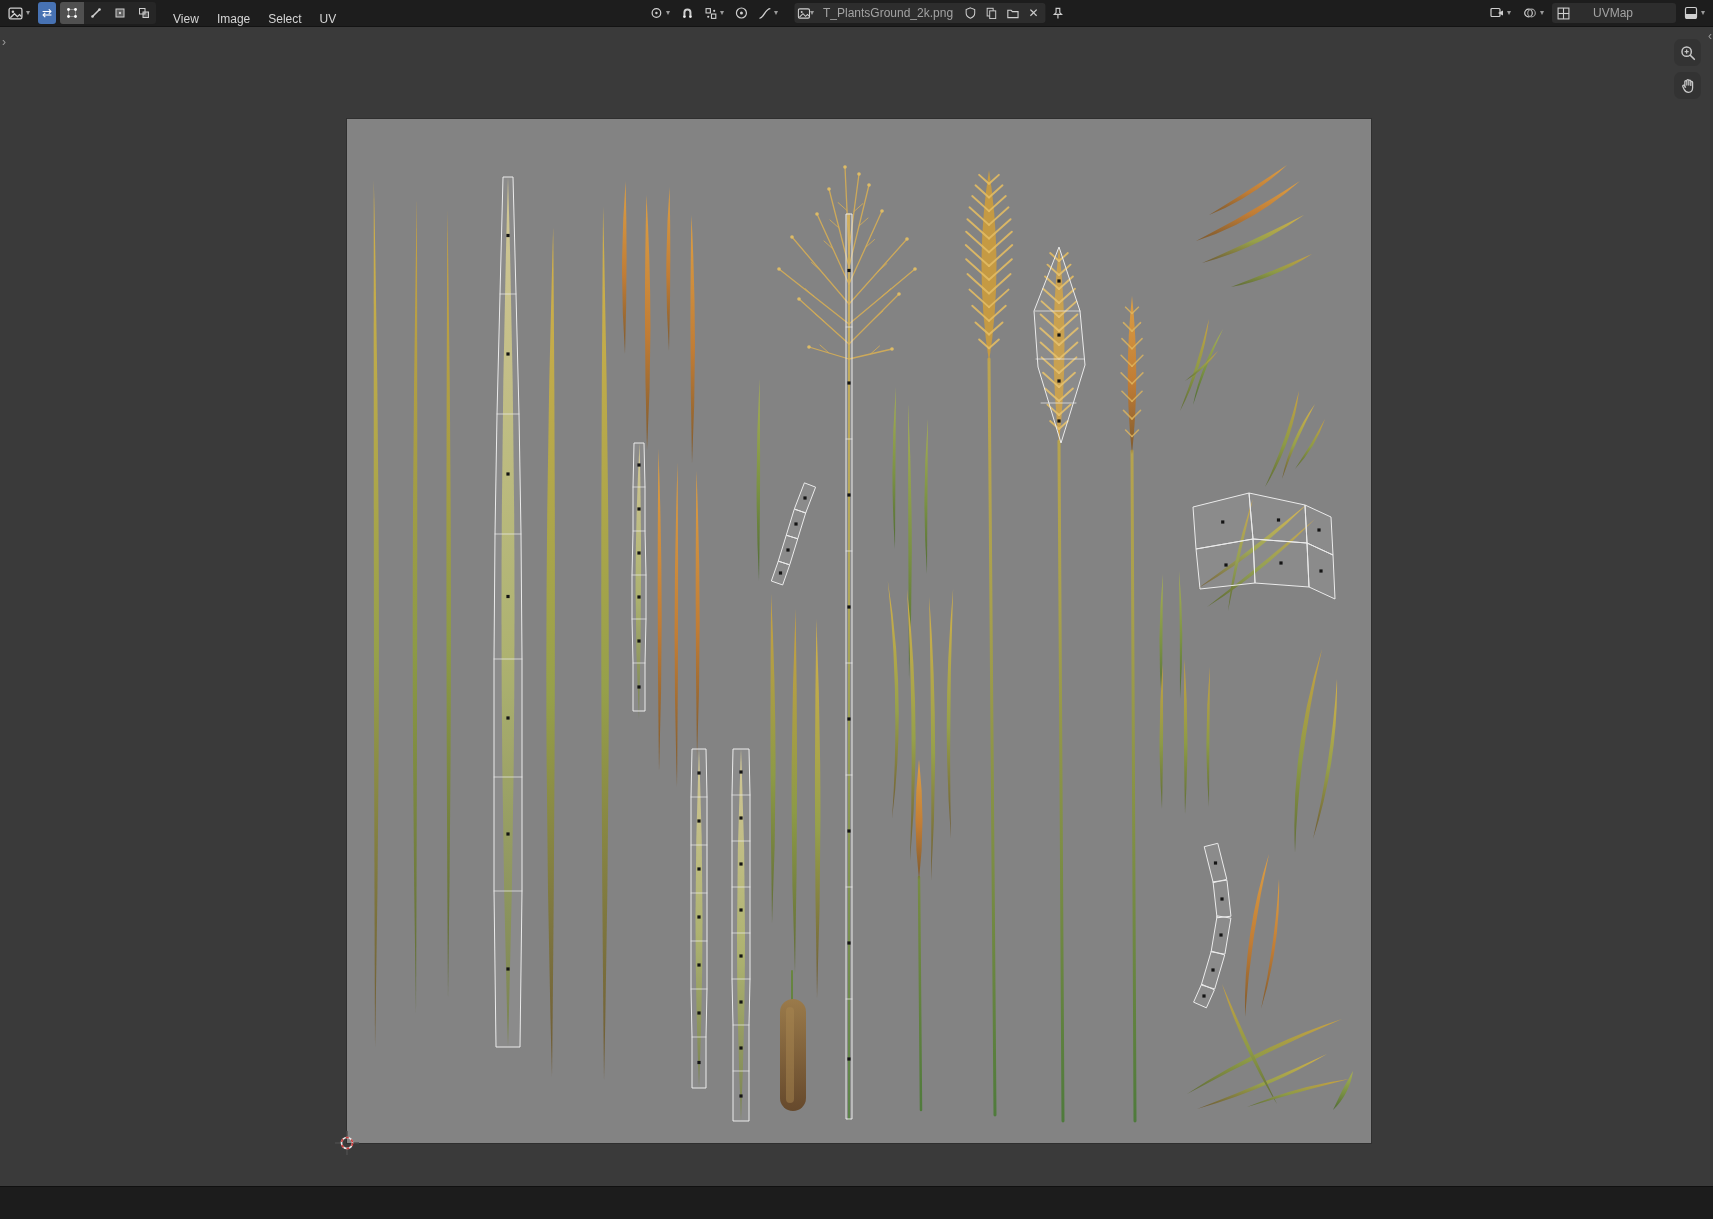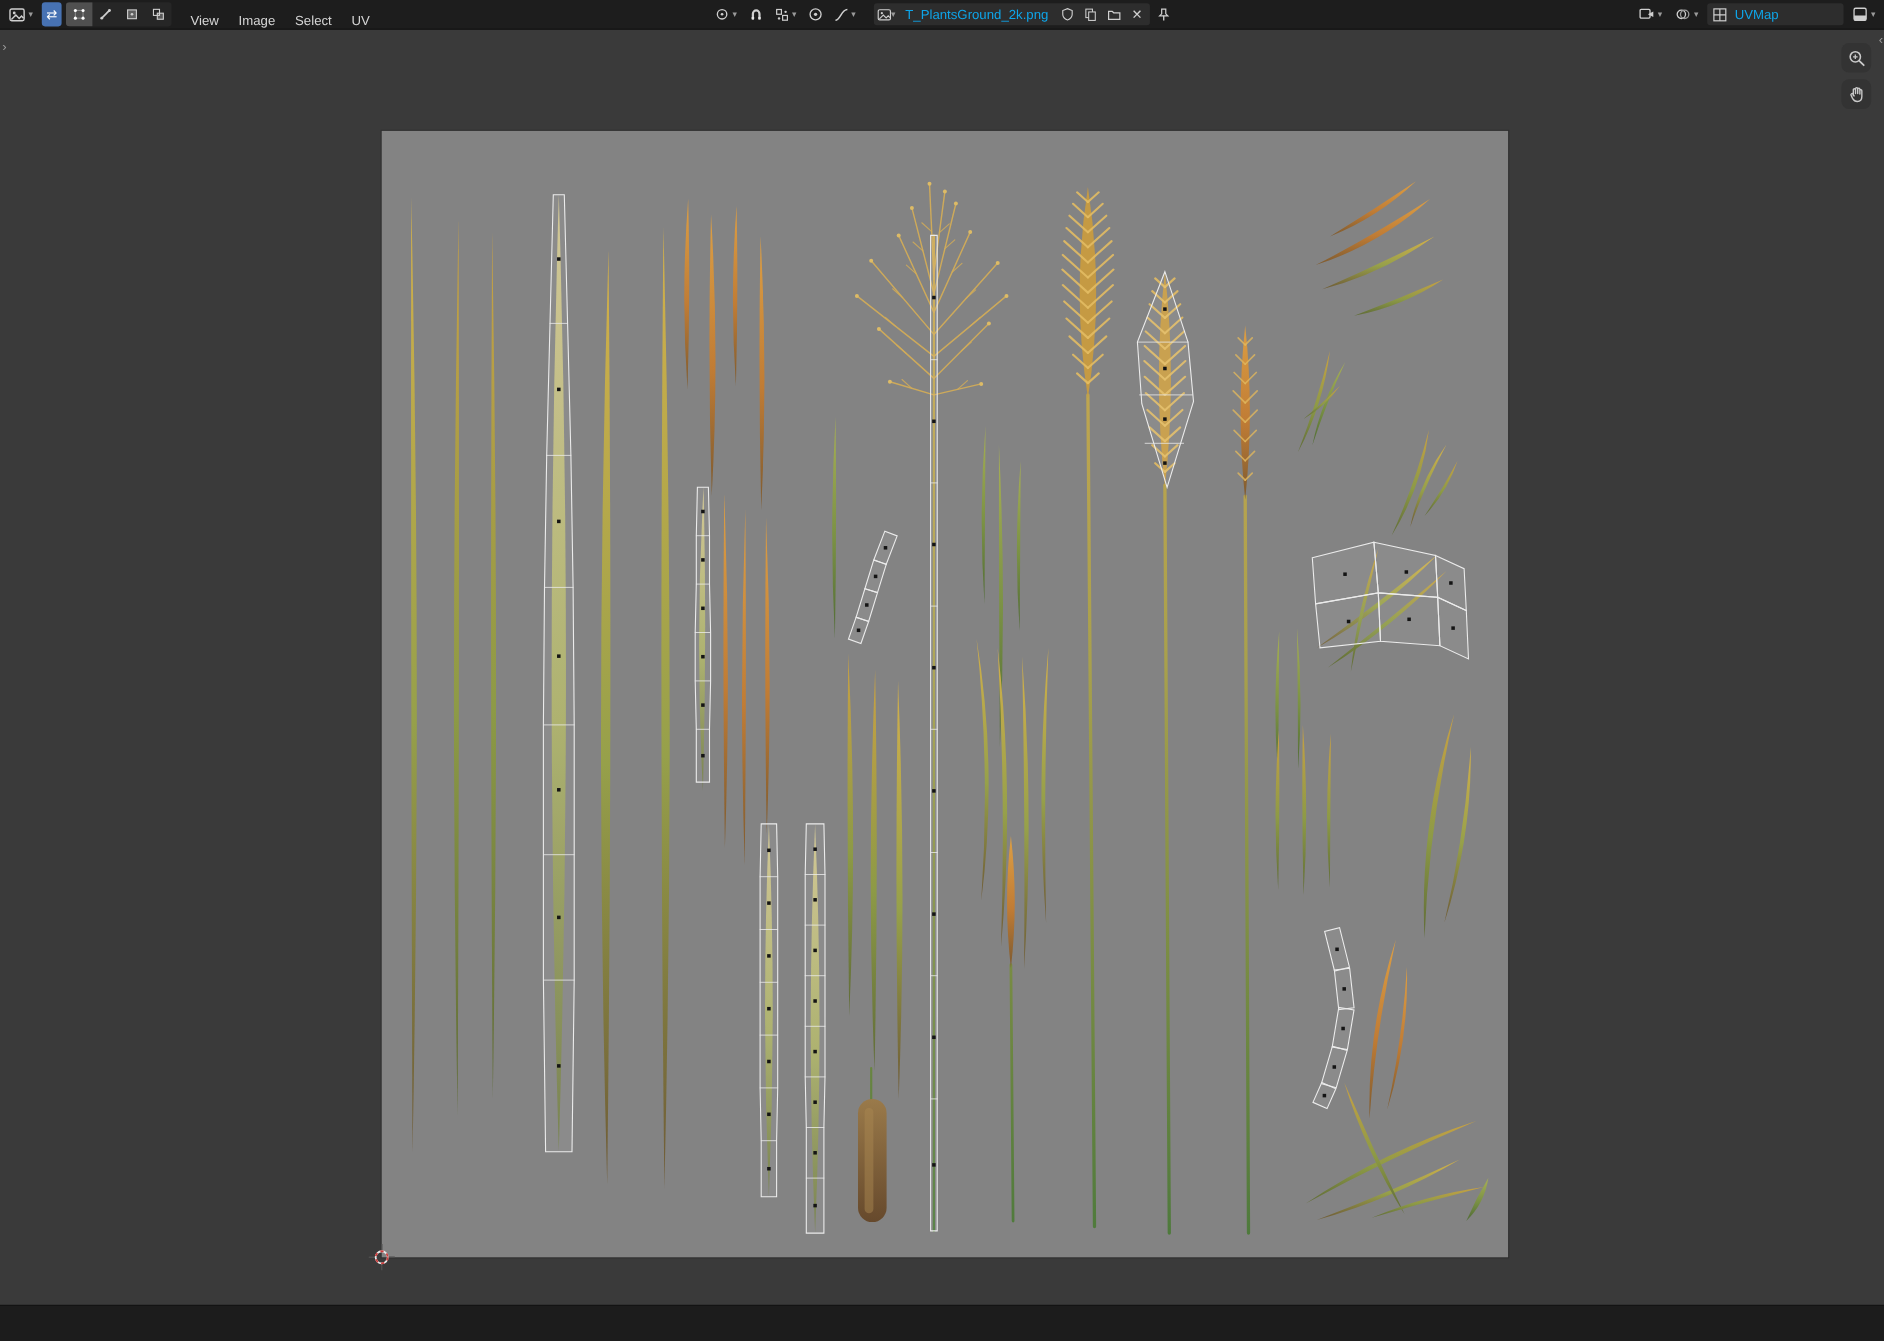--- a/index.html
+++ b/index.html
@@ -17,25 +17,25 @@
   .caret{font-size:8px;color:#9a9a9a;line-height:1;}
   .seg{display:flex;background:#262626;border-radius:3px;margin-left:4px;overflow:hidden;}
   .seg .hbtn{border-radius:0;padding:2px 6px;height:22px;}
   .seg .hbtn.pressed{background:#505050;}
   .tog.active{background:#4772b3;}
   .tog{border-radius:3px;margin-left:4px;background:#262626;}
   .center-cluster{position:absolute;left:50%;top:0;height:26px;transform:translateX(-50%);
                   display:flex;align-items:center;gap:2px;}
   .right-cluster{position:absolute;right:4px;top:0;height:26px;display:flex;align-items:center;gap:4px;}
   .field{display:flex;align-items:center;background:#2d2d2d;border-radius:3px;height:20px;padding:0 1px;}
-  .field .name{padding:0 7px;color:#0ea5e9;font-size:12px;white-space:nowrap;}
+  .field .name{padding:0 7px;color:#a3a3a3;font-size:12px;white-space:nowrap;}
   .fbtn{width:21px;height:20px;display:flex;align-items:center;justify-content:center;border:none;
         background:transparent;color:#c8c8c8;font-size:11px;padding:0;}
   .uvfield{width:122px;}
-  .uvfield .name{flex:1;}
+  .uvfield .name{flex:1;margin-left:16px;}
   .glyph{font-size:12px;line-height:1;color:#cfcfcf;}
   svg.ic{display:block;}
 
   
   .viewport{flex:1;position:relative;background:#3a3a3a;overflow:hidden;}
   .texture{position:absolute;left:347px;top:92px;width:1024px;height:1024px;background:#838383;
            box-shadow:0 0 0 1px rgba(0,0,0,.18);}
   .texture svg{position:absolute;left:0;top:0;}
   .navgizmos{position:absolute;top:12px;right:12px;display:flex;flex-direction:column;gap:6px;z-index:5;}
   .gizbtn{width:27px;height:27px;border-radius:7px;background:rgba(40,40,40,.38);border:none;

